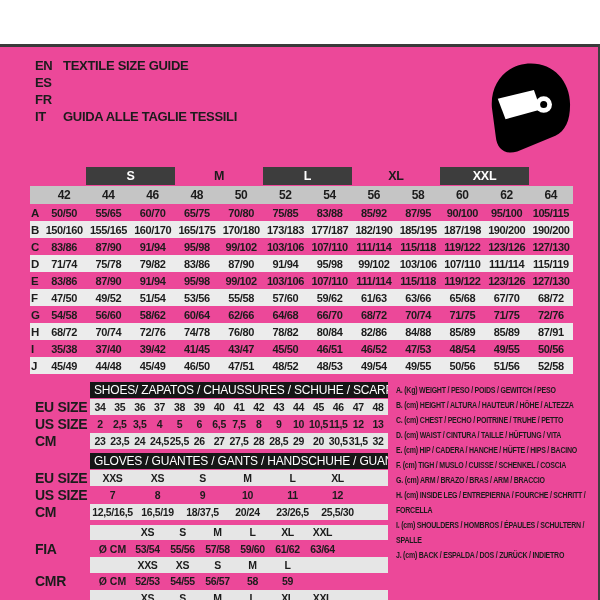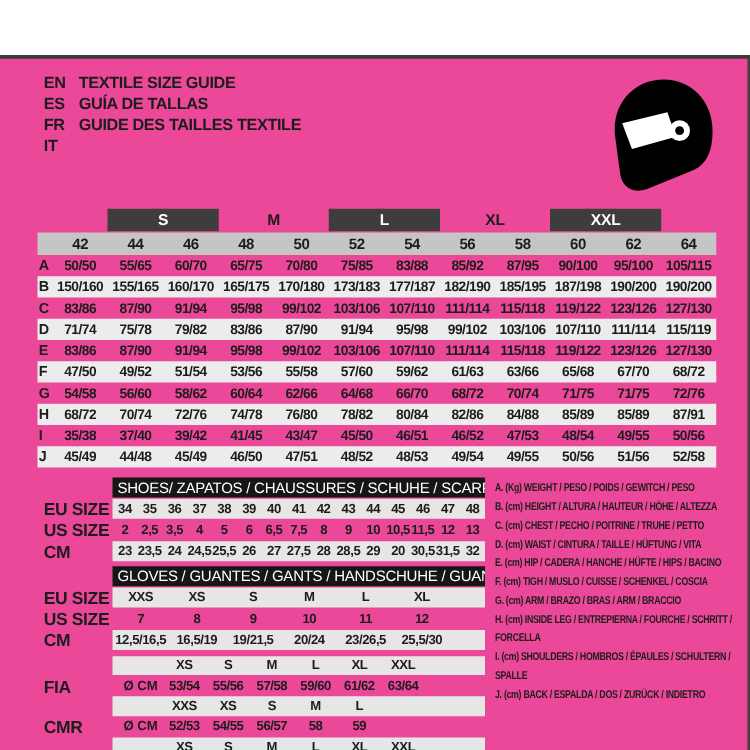--- a/index.html
+++ b/index.html
@@ -73,28 +73,27 @@
 
 <div class="sheet">
 
   <div class="langs" id="langs">
       <div class="lang-row">
         <span class="lang-code">EN</span>
         <span class="lang-title">TEXTILE SIZE GUIDE</span>
       </div>
       <div class="lang-row">
         <span class="lang-code">ES</span>
-        <span class="lang-title">GUÍA DE TALLAS</span>
       </div>
       <div class="lang-row">
         <span class="lang-code">FR</span>
-        <span class="lang-title">GUIDE DES TAILLES TEXTILE</span>
       </div>
       <div class="lang-row">
         <span class="lang-code">IT</span>
+        <span class="lang-title">GUIDA ALLE TAGLIE TESSILI</span>
       </div>
     </div>
 
   <svg class="helmet-logo" width="86" height="94" viewBox="0 0 88 95" aria-hidden="true">
     <path d="M45 3 C68 3 85 21 85 45 C85 62 80 72 70 77 L31 93 C18 97 10 90 9 78 L5 48 C3 21 22 3 45 3 Z" fill="#000"></path>
     <path d="M11 39 L48 30 L55 50 L19 60 Z" fill="#fff"></path>
     <circle cx="58" cy="45" r="8.5" fill="#fff"></circle>
     <circle cx="58" cy="45" r="3.6" fill="#000"></circle>
   </svg>
 
@@ -368,21 +367,21 @@
             <span class="vcell">10</span>
             <span class="vcell">11</span>
             <span class="vcell">12</span>
           </div>
         </div>
         <div class="srow shaded">
           <span class="slabel">CM</span>
           <div class="vals cols6">
             <span class="vcell">12,5/16,5</span>
             <span class="vcell">16,5/19</span>
-            <span class="vcell">19/21,5</span>
+            <span class="vcell">18/37,5</span>
             <span class="vcell">20/24</span>
             <span class="vcell">23/26,5</span>
             <span class="vcell">25,5/30</span>
           </div>
         </div>
       </div>
   </div>
 
   <div class="section sec-helmet">
     <div id="helmetRows">

